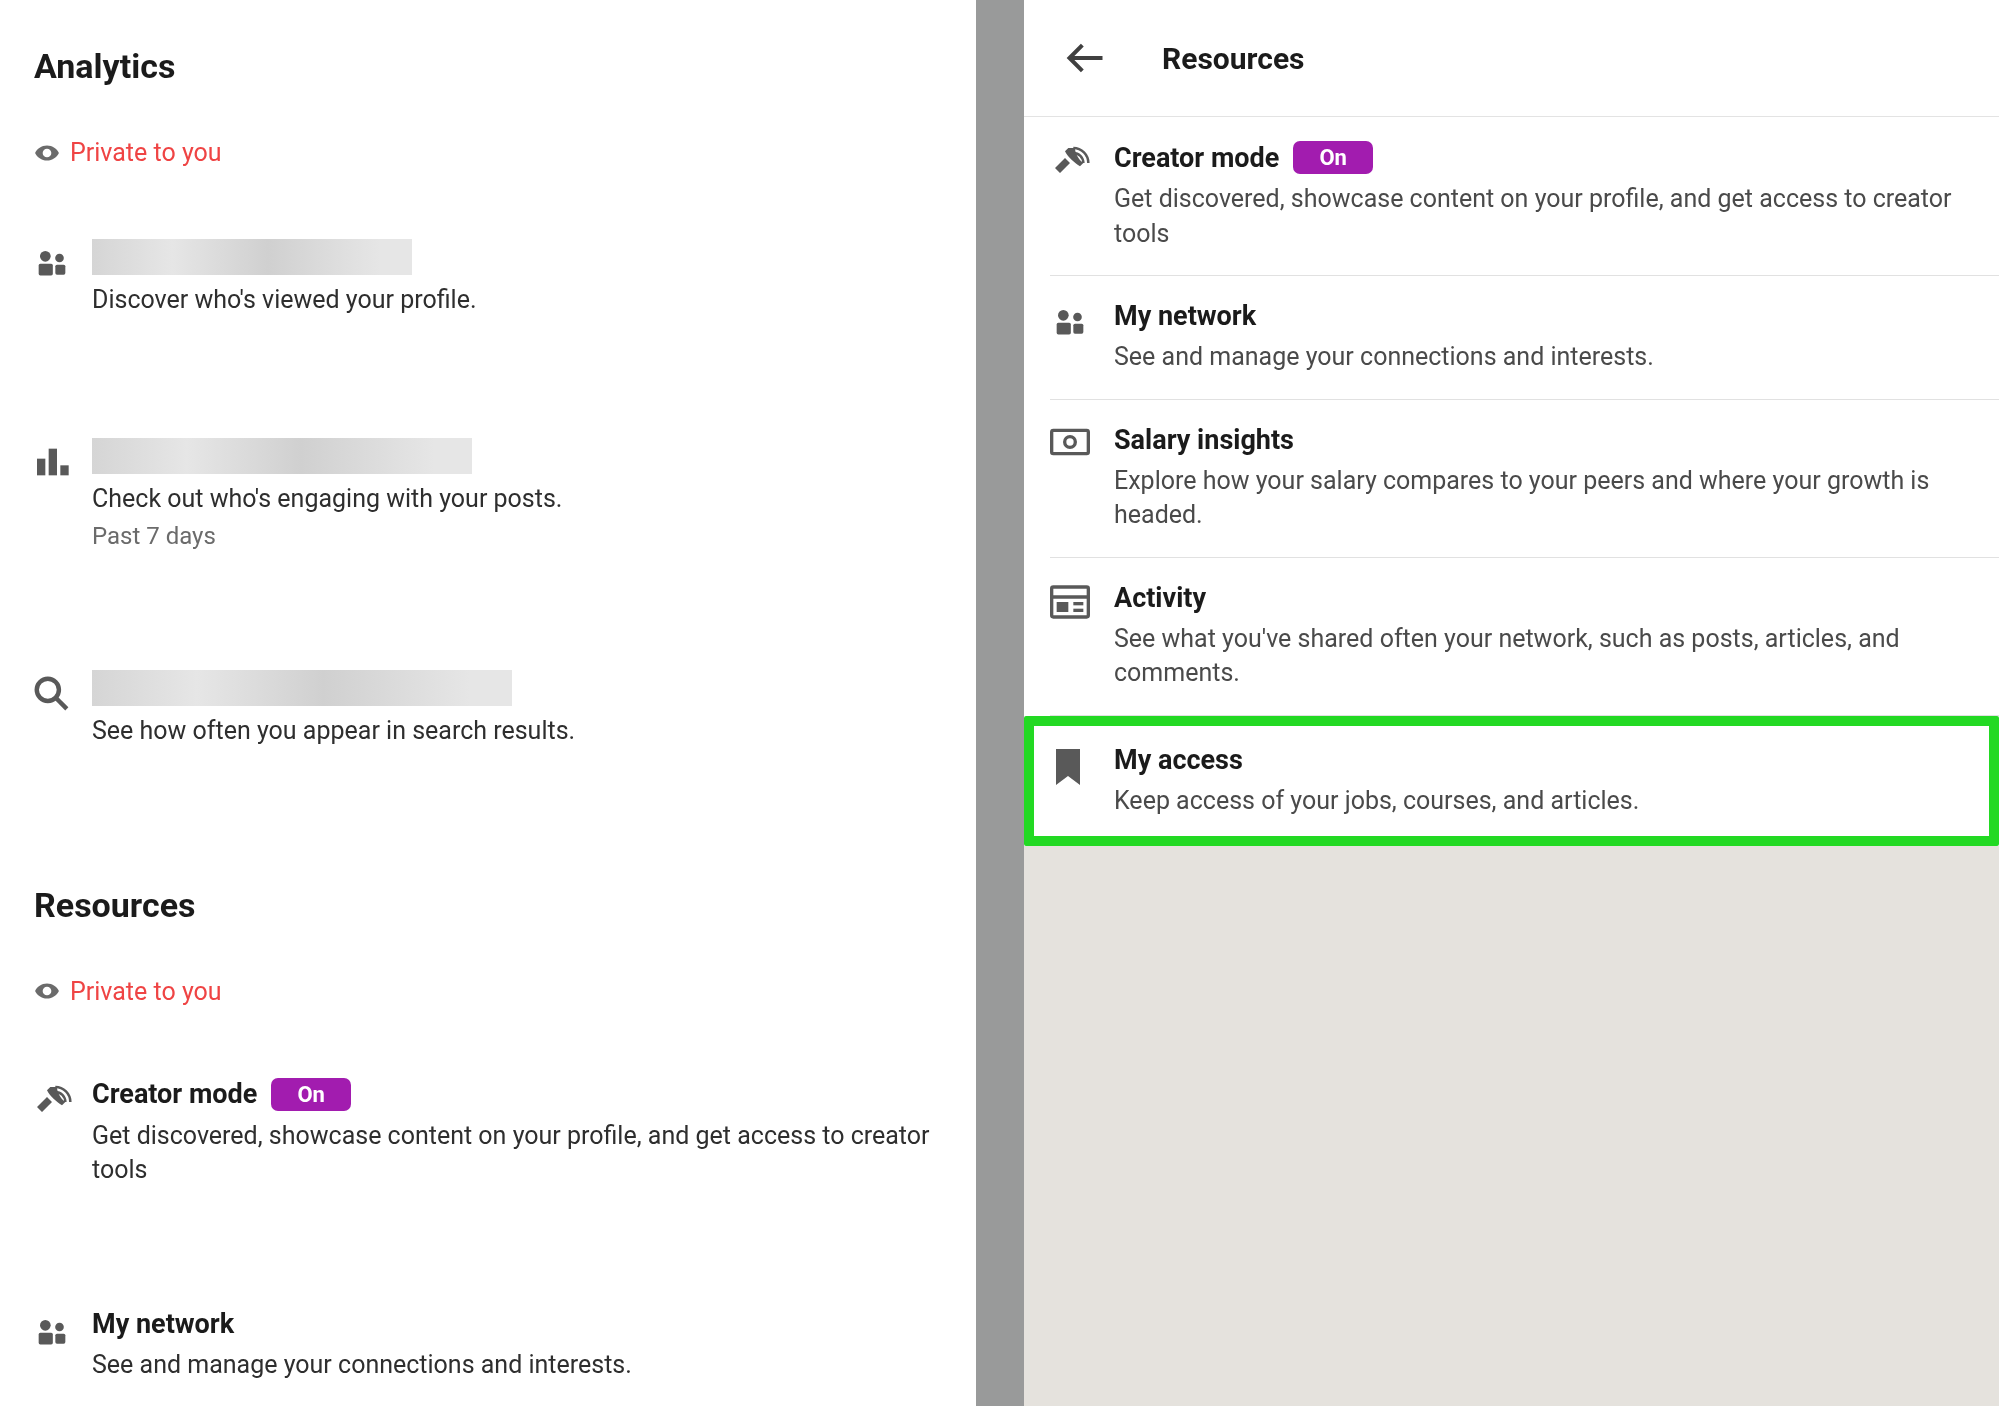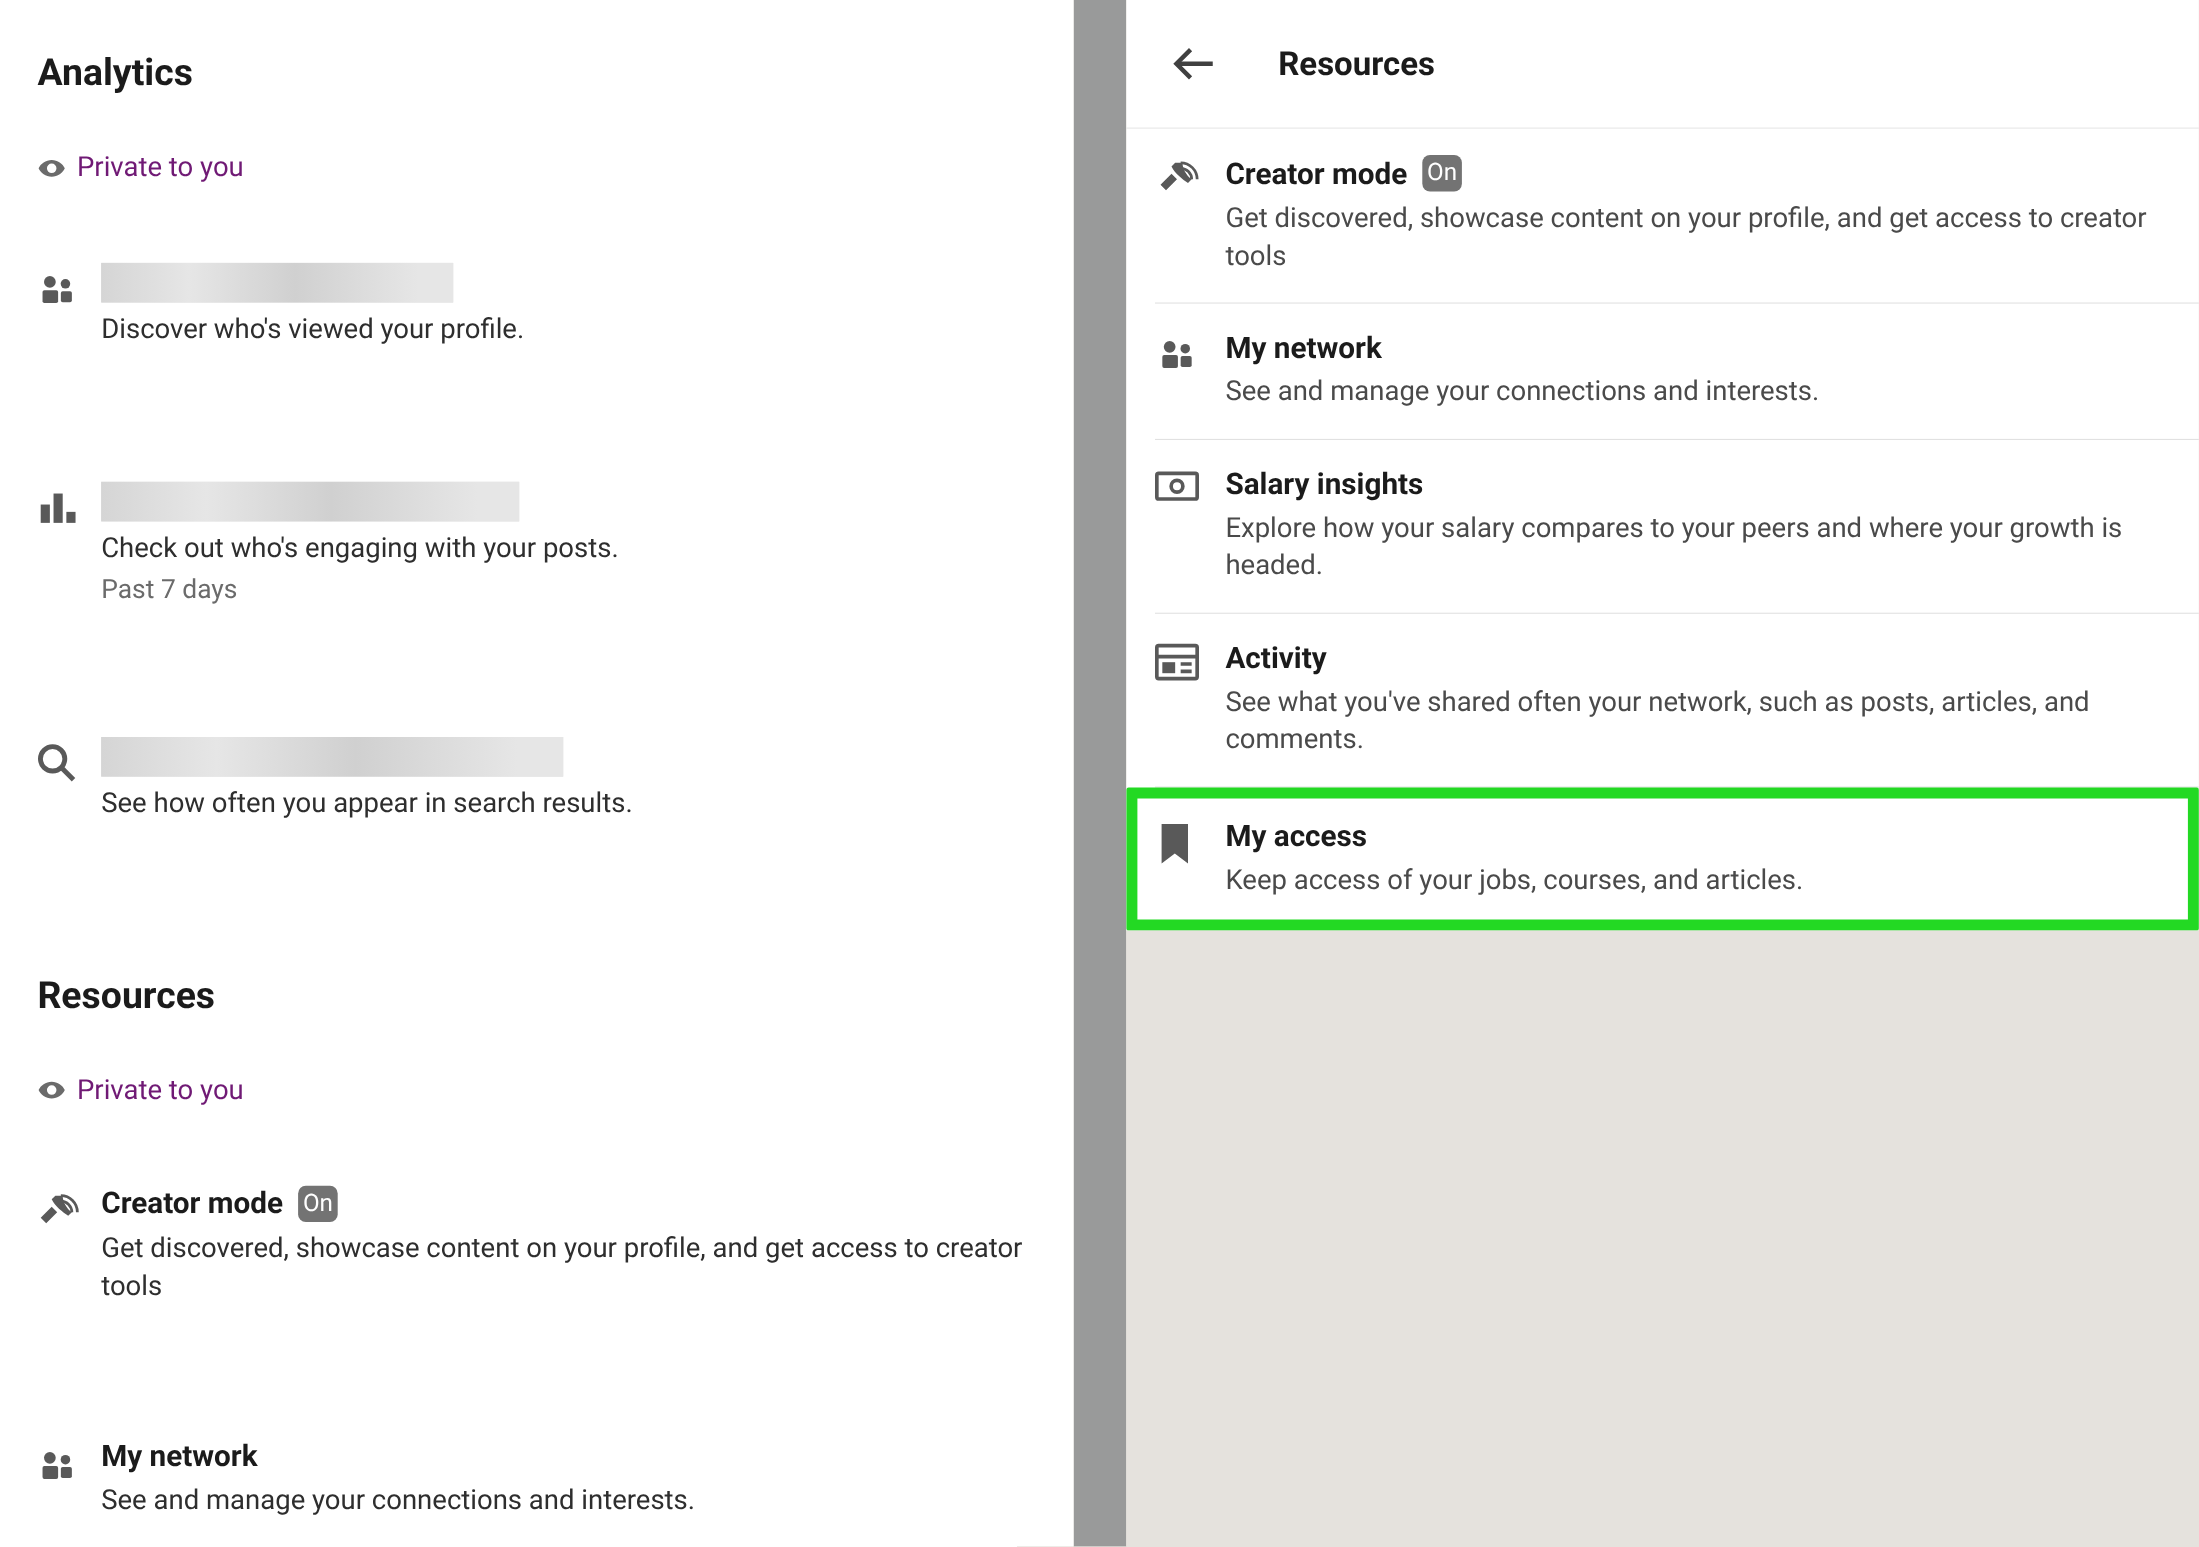--- a/index.html
+++ b/index.html
@@ -40,21 +40,21 @@
   .section-title {
     font-size: 34px;
     font-weight: 700;
     color: #1b1b1b;
     padding: 46px 34px 6px 34px;
   }
   .private-row {
     display: flex;
     align-items: center;
     padding: 2px 34px 14px 34px;
-    color: #701a75;
+    color: #ef4444;
     font-size: 25px;
   }
   .private-row .eye {
     margin-right: 10px;
     display: inline-flex;
     align-items: center;
   }
   .item {
     display: flex;
     padding: 14px 32px 18px 32px;
@@ -100,25 +100,25 @@
     align-items: center;
     gap: 14px;
     margin-bottom: 8px;
   }
   .item-title {
     font-size: 27px;
     font-weight: 700;
     color: #1b1b1b;
   }
   .badge-on {
-    background: #737373;
+    background: #a21caf;
     color: #fff;
-    font-weight: 400;
+    font-weight: 700;
     font-size: 22px;
-    padding: 4px 4px;
+    padding: 4px 26px;
     border-radius: 7px;
   }
   .show-all-row {
     display: flex;
     align-items: center;
     justify-content: center;
     padding: 30px 0 36px 0;
     font-size: 27px;
     font-weight: 700;
     color: #4c1d95;

